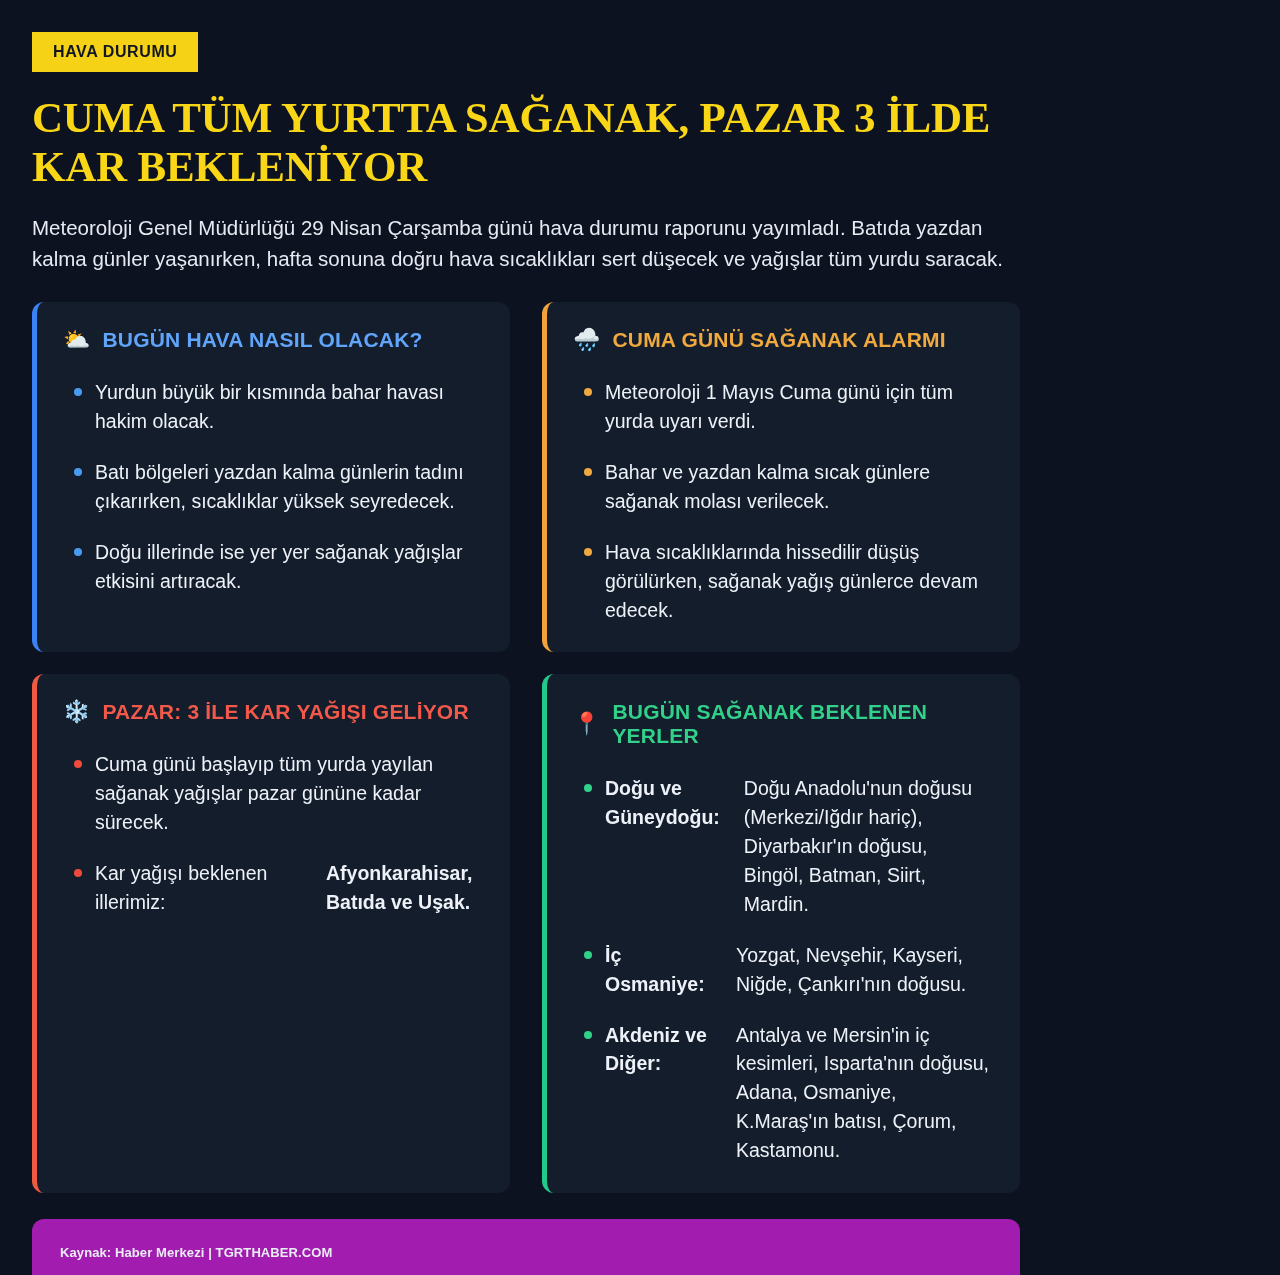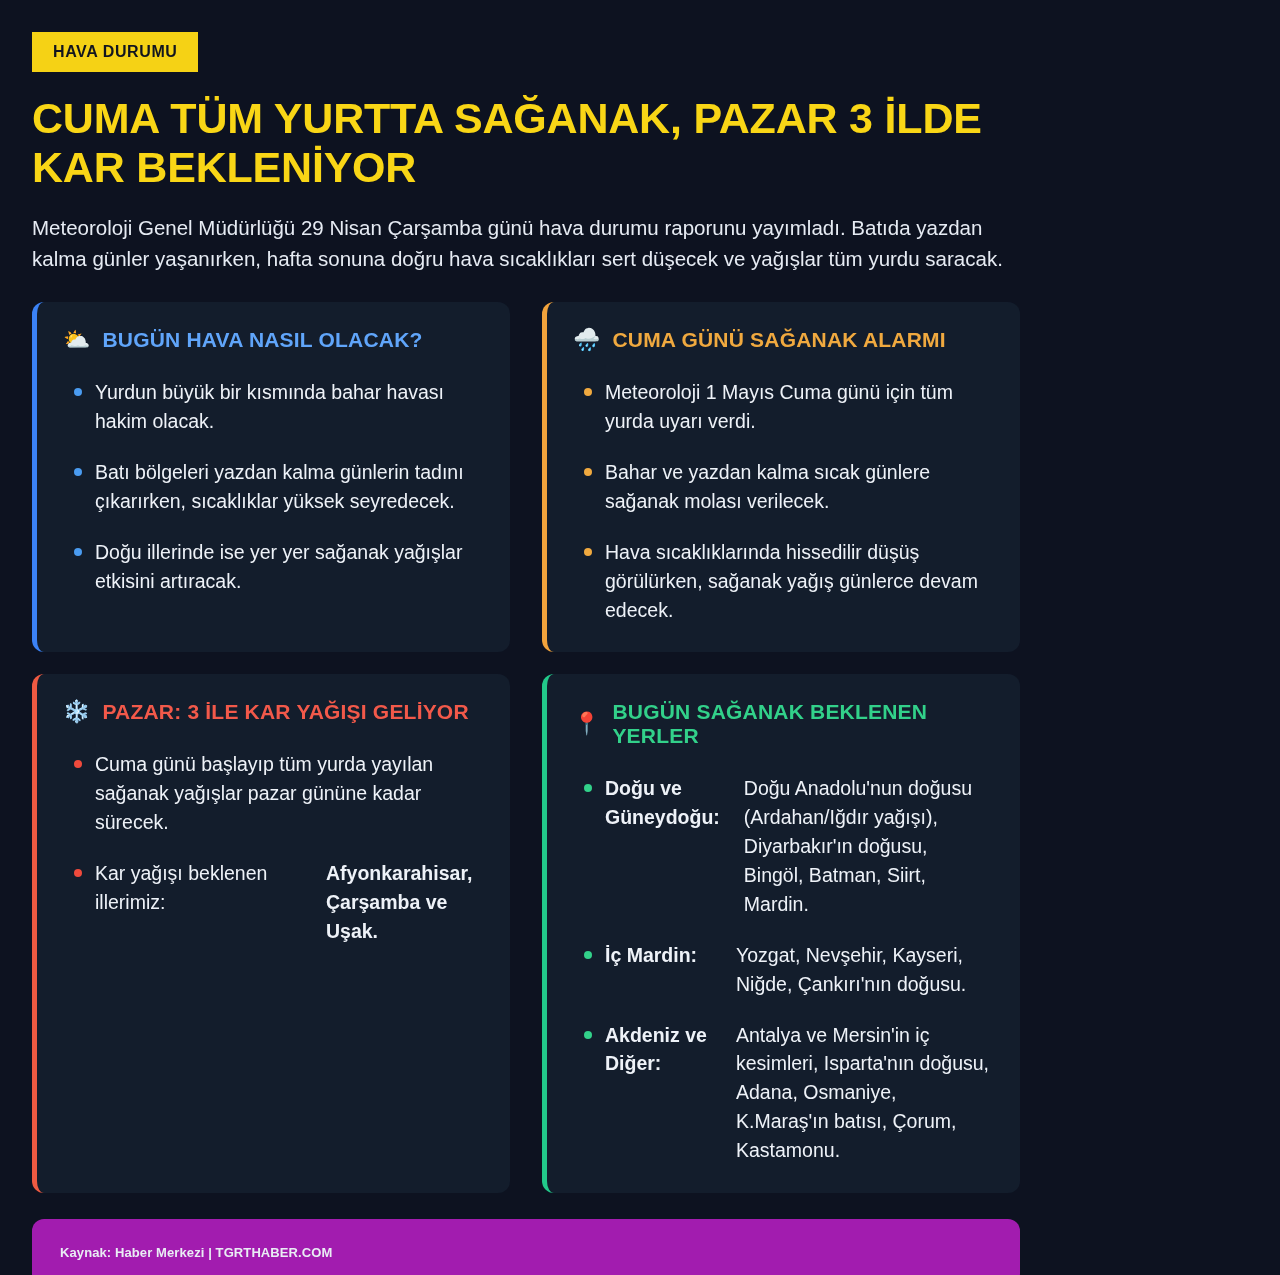--- a/index.html
+++ b/index.html
@@ -35,20 +35,21 @@
   }
 
   .headline {
     color:#f9d616;
     font-size:43px;
     line-height:1.13;
     font-weight:bold;
     letter-spacing:-0.2px;
     max-width:1180px;
     margin-bottom:21px;
+    font-family:Liberation Serif, serif;
   }
 
   .lede {
     color:#e6ebf3;
     font-size:20.5px;
     line-height:1.52;
     max-width:1200px;
     margin-bottom:28px;
   }
 
@@ -185,41 +186,41 @@
     <div class="card accent-red" style="border-left-color: rgb(239, 90, 66);">
       <div class="card-head">
         <span class="card-icon">❄️</span>
         <span class="card-title t-red">PAZAR: 3 İLE KAR YAĞIŞI GELİYOR</span>
       </div>
       <ul class="bullets b-red">
         <li>Cuma günü başlayıp tüm yurda yayılan sağanak yağışlar pazar gününe kadar sürecek.</li>
         <li>
           <div class="split wide">
             <span class="lbl">Kar yağışı beklenen illerimiz:</span>
-            <span class="val">Afyonkarahisar, Çarşamba ve Uşak.</span>
+            <span class="val">Afyonkarahisar, Batıda ve Uşak.</span>
           </div>
         </li>
       </ul>
     </div>
 
     <div class="card accent-green" style="border-left-color: rgb(34, 201, 138);">
       <div class="card-head">
         <span class="card-icon">📍</span>
         <span class="card-title t-green">BUGÜN SAĞANAK BEKLENEN YERLER</span>
       </div>
       <ul class="bullets b-green">
         <li>
           <div class="split">
             <span class="lbl">Doğu ve Güneydoğu:</span>
-            <span class="val">Doğu Anadolu'nun doğusu (Ardahan/Iğdır yağışı), Diyarbakır'ın doğusu, Bingöl, Batman, Siirt, Mardin.</span>
+            <span class="val">Doğu Anadolu'nun doğusu (Merkezi/Iğdır hariç), Diyarbakır'ın doğusu, Bingöl, Batman, Siirt, Mardin.</span>
           </div>
         </li>
         <li>
           <div class="split">
-            <span class="lbl">İç Mardin:</span>
+            <span class="lbl">İç Osmaniye:</span>
             <span class="val">Yozgat, Nevşehir, Kayseri, Niğde, Çankırı'nın doğusu.</span>
           </div>
         </li>
         <li>
           <div class="split">
             <span class="lbl">Akdeniz ve Diğer:</span>
             <span class="val">Antalya ve Mersin'in iç kesimleri, Isparta'nın doğusu, Adana, Osmaniye, K.Maraş'ın batısı, Çorum, Kastamonu.</span>
           </div>
         </li>
       </ul>

